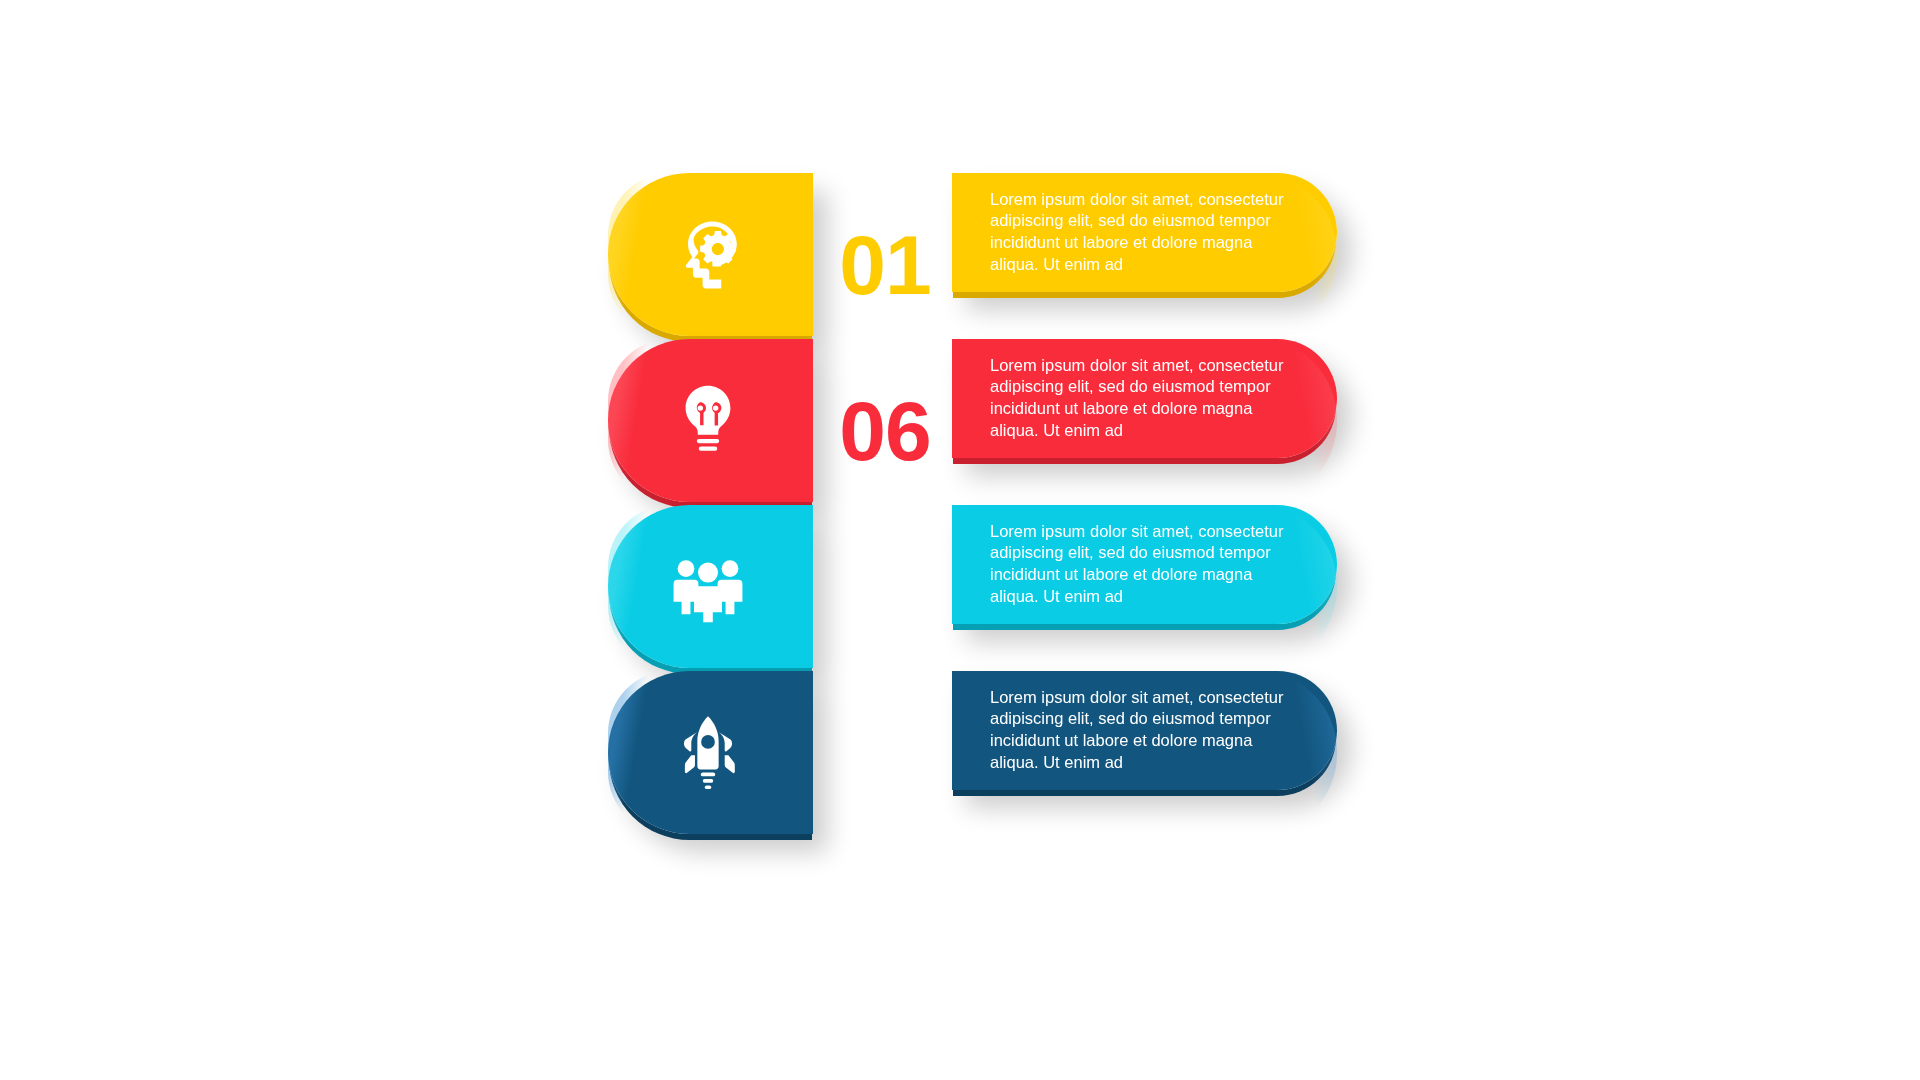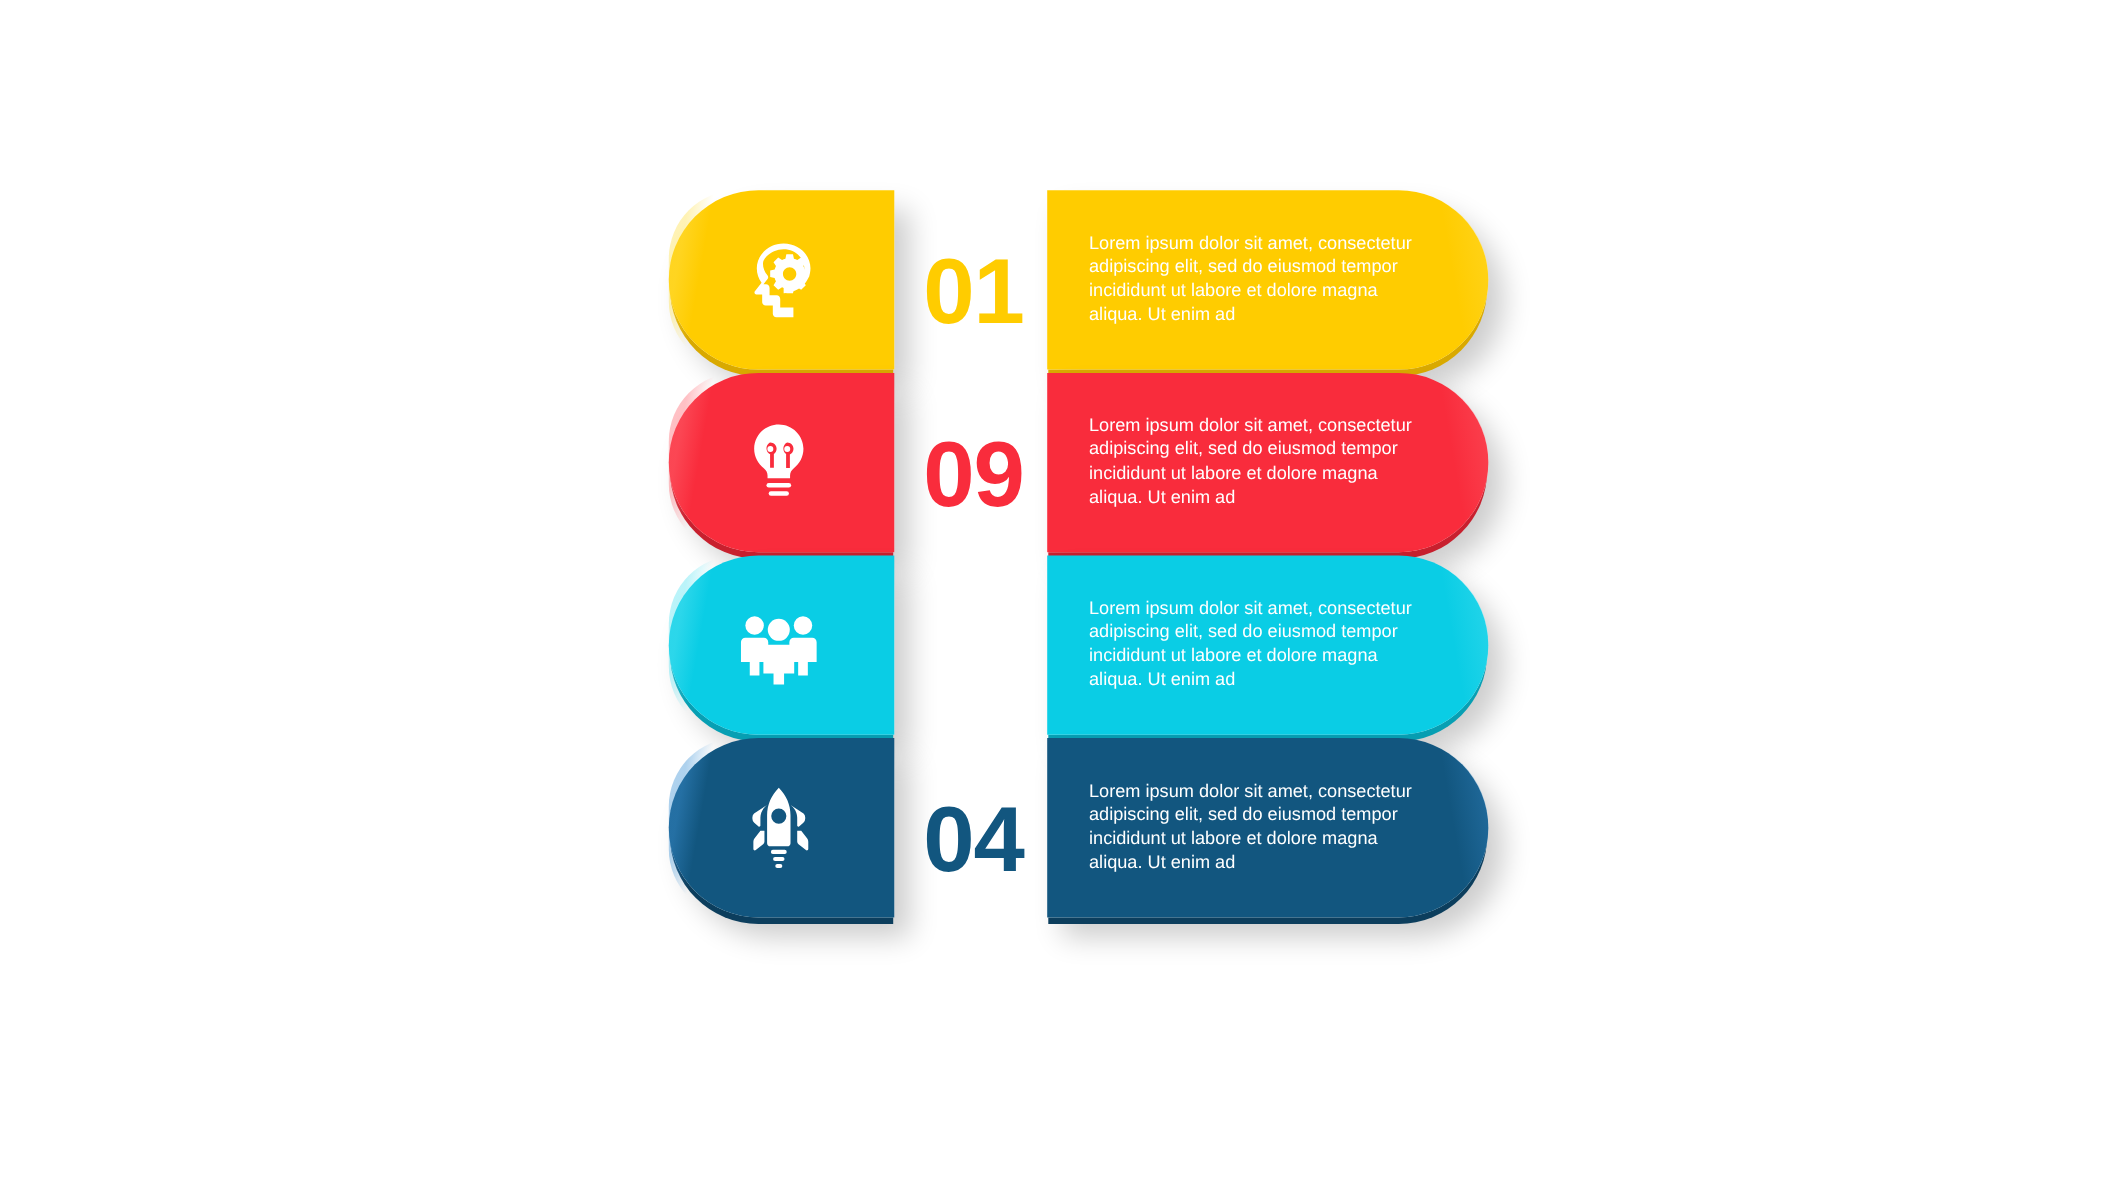--- a/index.html
+++ b/index.html
@@ -84,26 +84,25 @@
     font-family: "Liberation Sans", sans-serif;
     user-select: none;
   }
 
   
   .right-pill {
     position: absolute;
     left: 952px;
     top: 8px;
     width: 385px;
-    height: 163px;
+    height: 119px;
     border-radius: 0 82px 82px 0;
     box-shadow:
       0 7px 0 -1px rgba(0,0,0,0.16),
       14px 18px 26px rgba(0,0,0,0.20);
-    padding-left: 16px;
   }
   .right-pill .pill-face {
     position: absolute;
     inset: 0;
     border-radius: 0 82px 82px 0;
   }
   .right-pill .pill-rim {
     position: absolute;
     right: 0; top: 0;
     width: 80px; height: 163px;
@@ -152,21 +151,21 @@
         <div class="pill-face" style="background: rgb(249, 44, 60);"></div>
         <div class="pill-rim" style="background: linear-gradient(100deg, rgb(255, 106, 116) 0%, rgb(255, 106, 116) 22%, rgba(255, 255, 255, 0) 46%);"></div>
         <div class="icon-wrap">
     <svg viewBox="0 0 100 100" xmlns="http://www.w3.org/2000/svg" aria-hidden="true">
       <path fill="#ffffff" d="M50 6C34.6 6 22 18.4 22 33.8c0 9.1 4.4 17.2 11.2 22.3 2.5 1.9 4 4.8 4 7.9v3.2h25.6V64c0-3.1 1.5-6 4-7.9C73.6 51 78 42.9 78 33.8 78 18.4 65.4 6 50 6zm-9.6 20.7c3.9 0 7.1 3.2 7.1 7.1 0 2.4-1.2 4.6-3.1 5.9v15.6h-4.3V39.9c-2.4-1.1-4.1-3.6-4.1-6.4 0-3.9 3.2-6.8 4.4-6.8zm19.2 0c3.9 0 7.1 3.2 7.1 7.1 0 2.8-1.6 5.3-4.1 6.4v15.4h-4.3V39.7c-1.9-1.3-3.1-3.5-3.1-5.9 0-3.9 3.2-7.1 4.4-7.1zM40.4 30.5a3.4 3.4 0 1 0 0 6.8 3.4 3.4 0 0 0 0-6.8zm19.2 0a3.4 3.4 0 1 0 0 6.8 3.4 3.4 0 0 0 0-6.8z"></path>
       <rect fill="#ffffff" x="36" y="72.5" width="28" height="5.2" rx="2.6"></rect>
       <rect fill="#ffffff" x="38.5" y="82" width="23" height="5.2" rx="2.6"></rect>
     </svg>
         </div>
       </div>
-      <div class="number" style="color: rgb(249, 44, 60);">09</div>
+      <div class="number" style="color: rgb(249, 44, 60);">06</div>
       <div class="right-pill" style="box-shadow: rgb(200, 32, 46) 0px 7px 0px -1px, rgba(0, 0, 0, 0.2) 14px 18px 26px;">
         <div class="pill-face" style="background: rgb(249, 44, 60);"></div>
         <div class="pill-rim" style="background: linear-gradient(260deg, rgb(255, 106, 116) 0%, rgba(255, 255, 255, 0) 42%);"></div>
         <div class="body-text">Lorem ipsum dolor sit amet, consectetur adipiscing elit, sed do eiusmod tempor incididunt ut labore et dolore magna aliqua. Ut enim ad</div>
       </div>
     </div>
     <div class="row" style="top: 454px;">
       <div class="left-pill" style="box-shadow: rgb(7, 159, 179) 0px 7px 0px -1px, rgba(0, 0, 0, 0.2) 14px 18px 26px;">
         <div class="pill-face" style="background: rgb(10, 205, 229);"></div>
         <div class="pill-rim" style="background: linear-gradient(100deg, rgb(91, 228, 242) 0%, rgb(91, 228, 242) 22%, rgba(255, 255, 255, 0) 46%);"></div>
@@ -195,20 +194,19 @@
     <svg viewBox="0 0 100 100" xmlns="http://www.w3.org/2000/svg" aria-hidden="true">
       <path fill="#ffffff" d="M50 4c-8.4 8.4-13.3 19.4-13.3 31.3v31.6c0 2 1.6 3.6 3.6 3.6h19.4c2 0 3.6-1.6 3.6-3.6V35.3C63.3 23.4 58.4 12.4 50 4zm0 23.5a8.6 8.6 0 1 1 0 17.2 8.6 8.6 0 0 1 0-17.2z"></path>
       <path fill="#ffffff" d="M36.7 23.6c-4.6 3.2-7.6 8.5-7.6 14.5v8.8c0 1.1-1.3 1.7-2.1 1l-4.9-4.2a6 6 0 0 1-2.1-4.6v-1.6a6 6 0 0 1 1.9-4.4l14.8-9.5zM63.3 23.6l14.8 9.5a6 6 0 0 1 1.9 4.4v1.6a6 6 0 0 1-2.1 4.6l-4.9 4.2c-0.8 0.7-2.1 0.1-2.1-1v-8.8c0-6-3-11.3-7.6-14.5z"></path>
       <path fill="#ffffff" d="M29.1 52.8l-6.8 8.8a6 6 0 0 0-1.2 3.6v8.3c0 1.4 1.6 2.2 2.7 1.3l8.4-6.7a4 4 0 0 0 1.5-3.1V52.8h-4.6zM70.9 52.8v12.2a4 4 0 0 0 1.5 3.1l8.4 6.7c1.1 0.9 2.7 0.1 2.7-1.3v-8.3a6 6 0 0 0-1.2-3.6l-6.8-8.8h-4.6z"></path>
       <rect fill="#ffffff" x="41" y="74.5" width="18" height="4.6" rx="2.3"></rect>
       <rect fill="#ffffff" x="43.5" y="82.5" width="13" height="4.6" rx="2.3"></rect>
       <rect fill="#ffffff" x="46" y="90.5" width="8" height="4.6" rx="2.3"></rect>
     </svg>
         </div>
       </div>
-      <div class="number" style="color: rgb(18, 86, 127);">04</div>
       <div class="right-pill" style="box-shadow: rgb(12, 62, 93) 0px 7px 0px -1px, rgba(0, 0, 0, 0.2) 14px 18px 26px;">
         <div class="pill-face" style="background: rgb(18, 86, 127);"></div>
         <div class="pill-rim" style="background: linear-gradient(260deg, rgb(62, 147, 214) 0%, rgba(255, 255, 255, 0) 42%);"></div>
         <div class="body-text">Lorem ipsum dolor sit amet, consectetur adipiscing elit, sed do eiusmod tempor incididunt ut labore et dolore magna aliqua. Ut enim ad</div>
       </div>
     </div>
   </div>
 
 </body></html>

